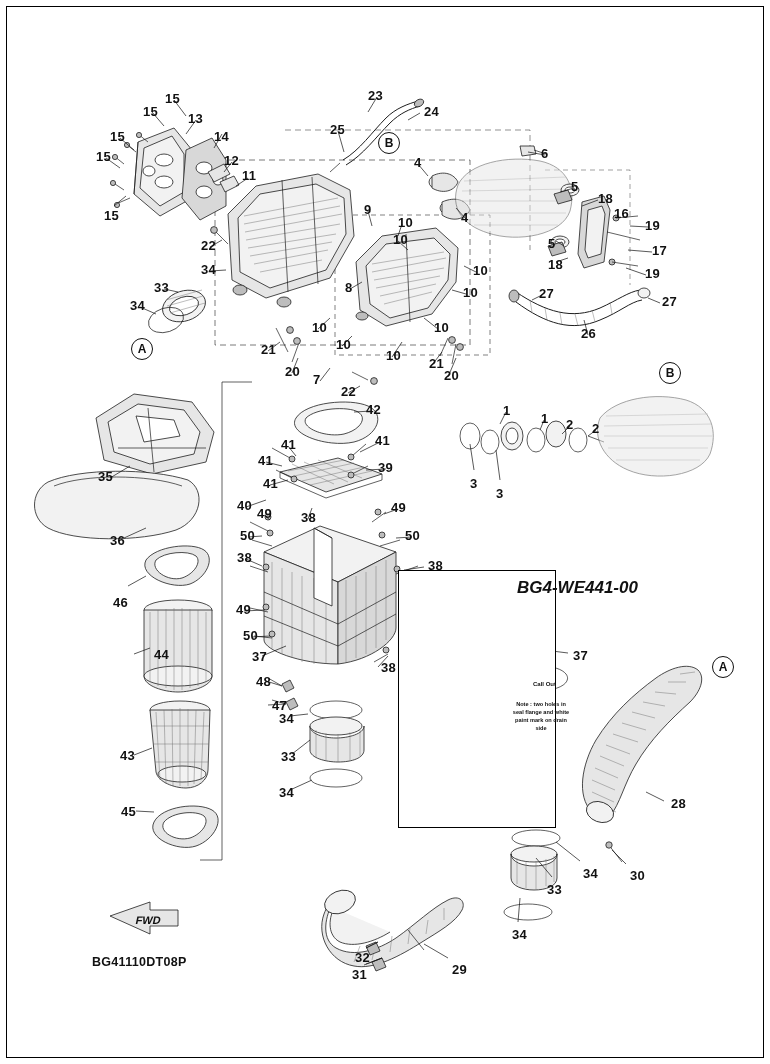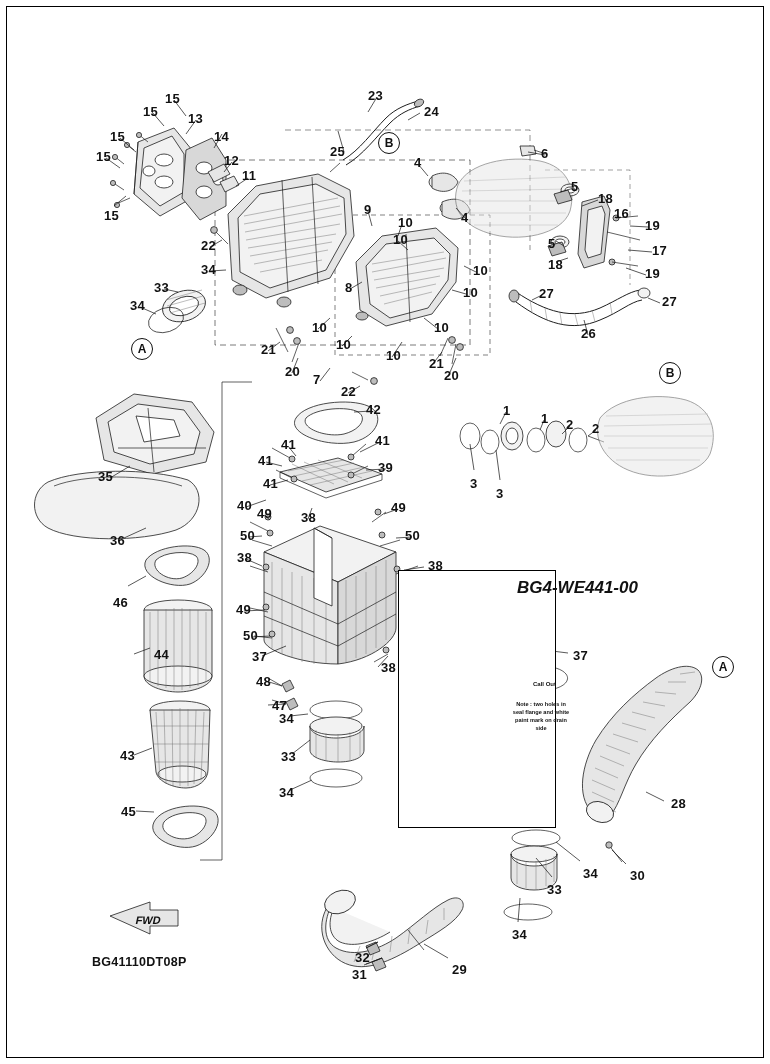--- a/index.html
+++ b/index.html
@@ -636,21 +636,21 @@
       <div class="lbl" style="left: 143px; top: 105px;">15</div>
       <div class="lbl" style="left: 188px; top: 112px;">13</div>
       <div class="lbl" style="left: 110px; top: 130px;">15</div>
       <div class="lbl" style="left: 214px; top: 130px;">14</div>
       <div class="lbl" style="left: 96px; top: 150px;">15</div>
       <div class="lbl" style="left: 224px; top: 154px;">12</div>
       <div class="lbl" style="left: 242px; top: 169px;">11</div>
       <div class="lbl" style="left: 104px; top: 209px;">15</div>
       <div class="lbl" style="left: 368px; top: 89px;">23</div>
       <div class="lbl" style="left: 424px; top: 105px;">24</div>
-      <div class="lbl" style="left: 330px; top: 123px; margin-top: 22px;">25</div>
+      <div class="lbl" style="left: 330px; top: 123px;">25</div>
       <div class="lbl" style="left: 414px; top: 156px;">4</div>
       <div class="lbl" style="left: 541px; top: 147px;">6</div>
       <div class="lbl" style="left: 571px; top: 180px;">5</div>
       <div class="lbl" style="left: 598px; top: 192px;">18</div>
       <div class="lbl" style="left: 614px; top: 207px;">16</div>
       <div class="lbl" style="left: 645px; top: 219px;">19</div>
       <div class="lbl" style="left: 461px; top: 211px;">4</div>
       <div class="lbl" style="left: 652px; top: 244px;">17</div>
       <div class="lbl" style="left: 548px; top: 237px;">5</div>
       <div class="lbl" style="left: 548px; top: 258px;">18</div>

